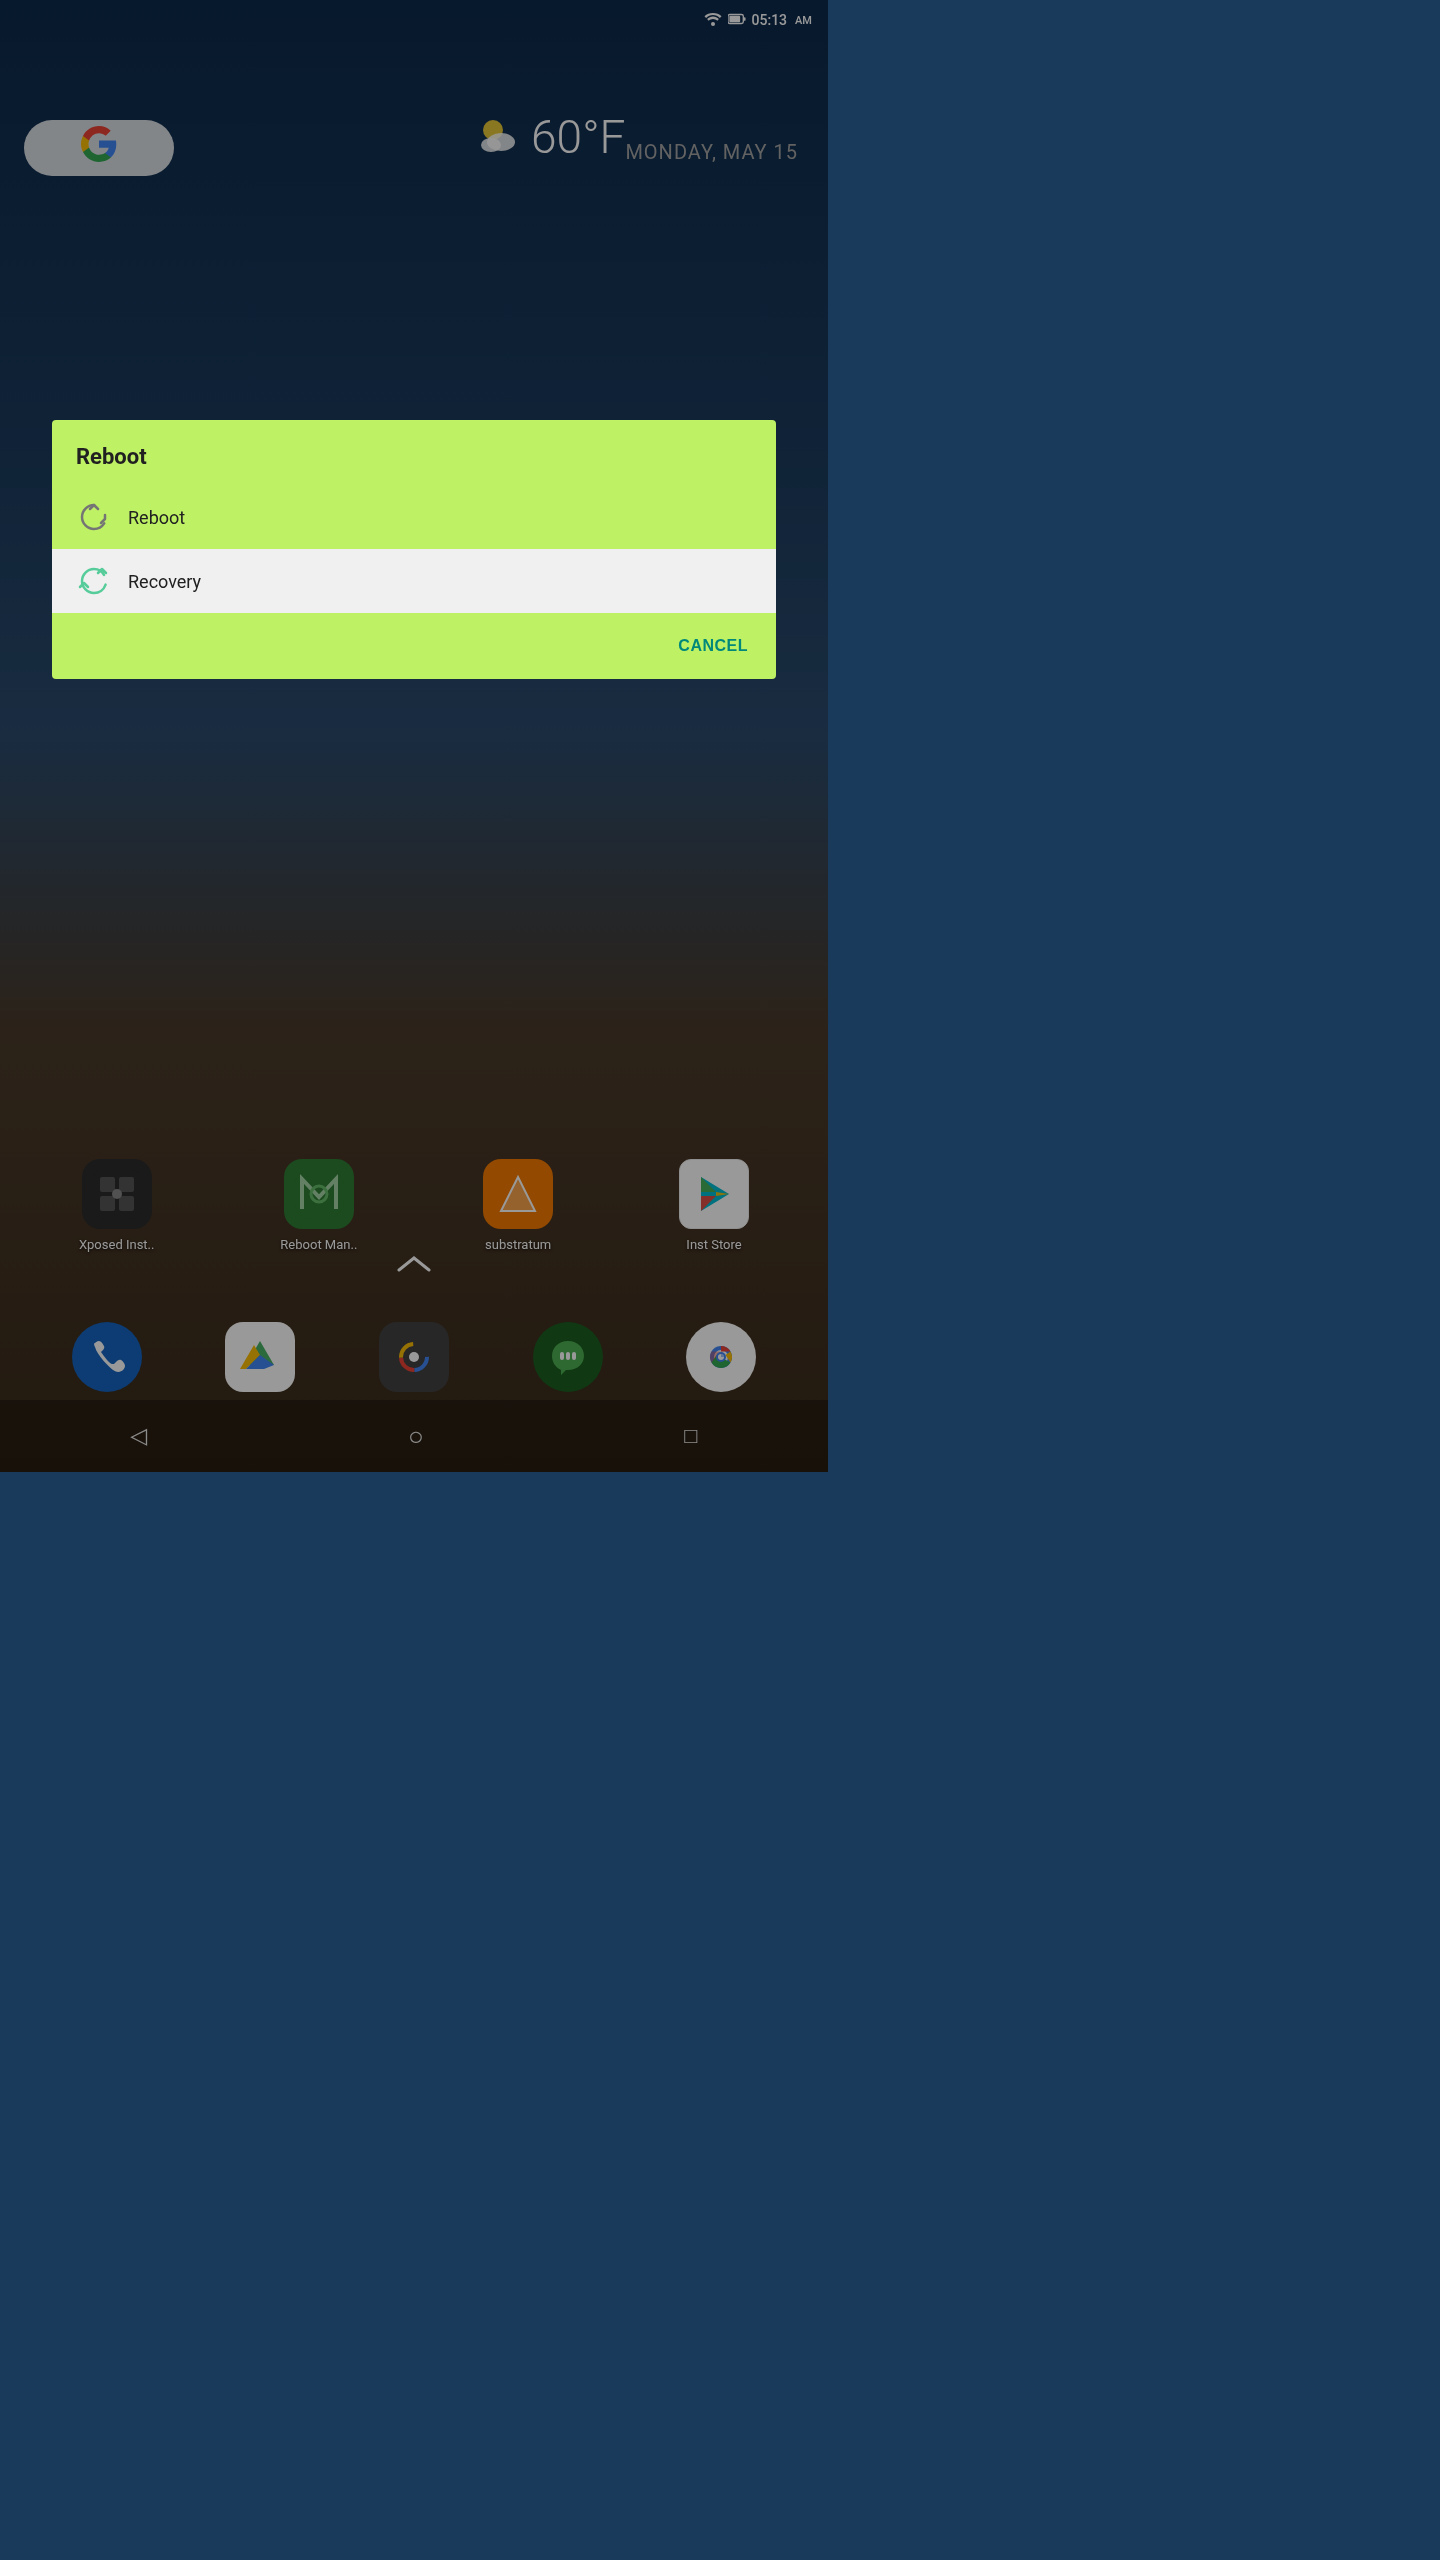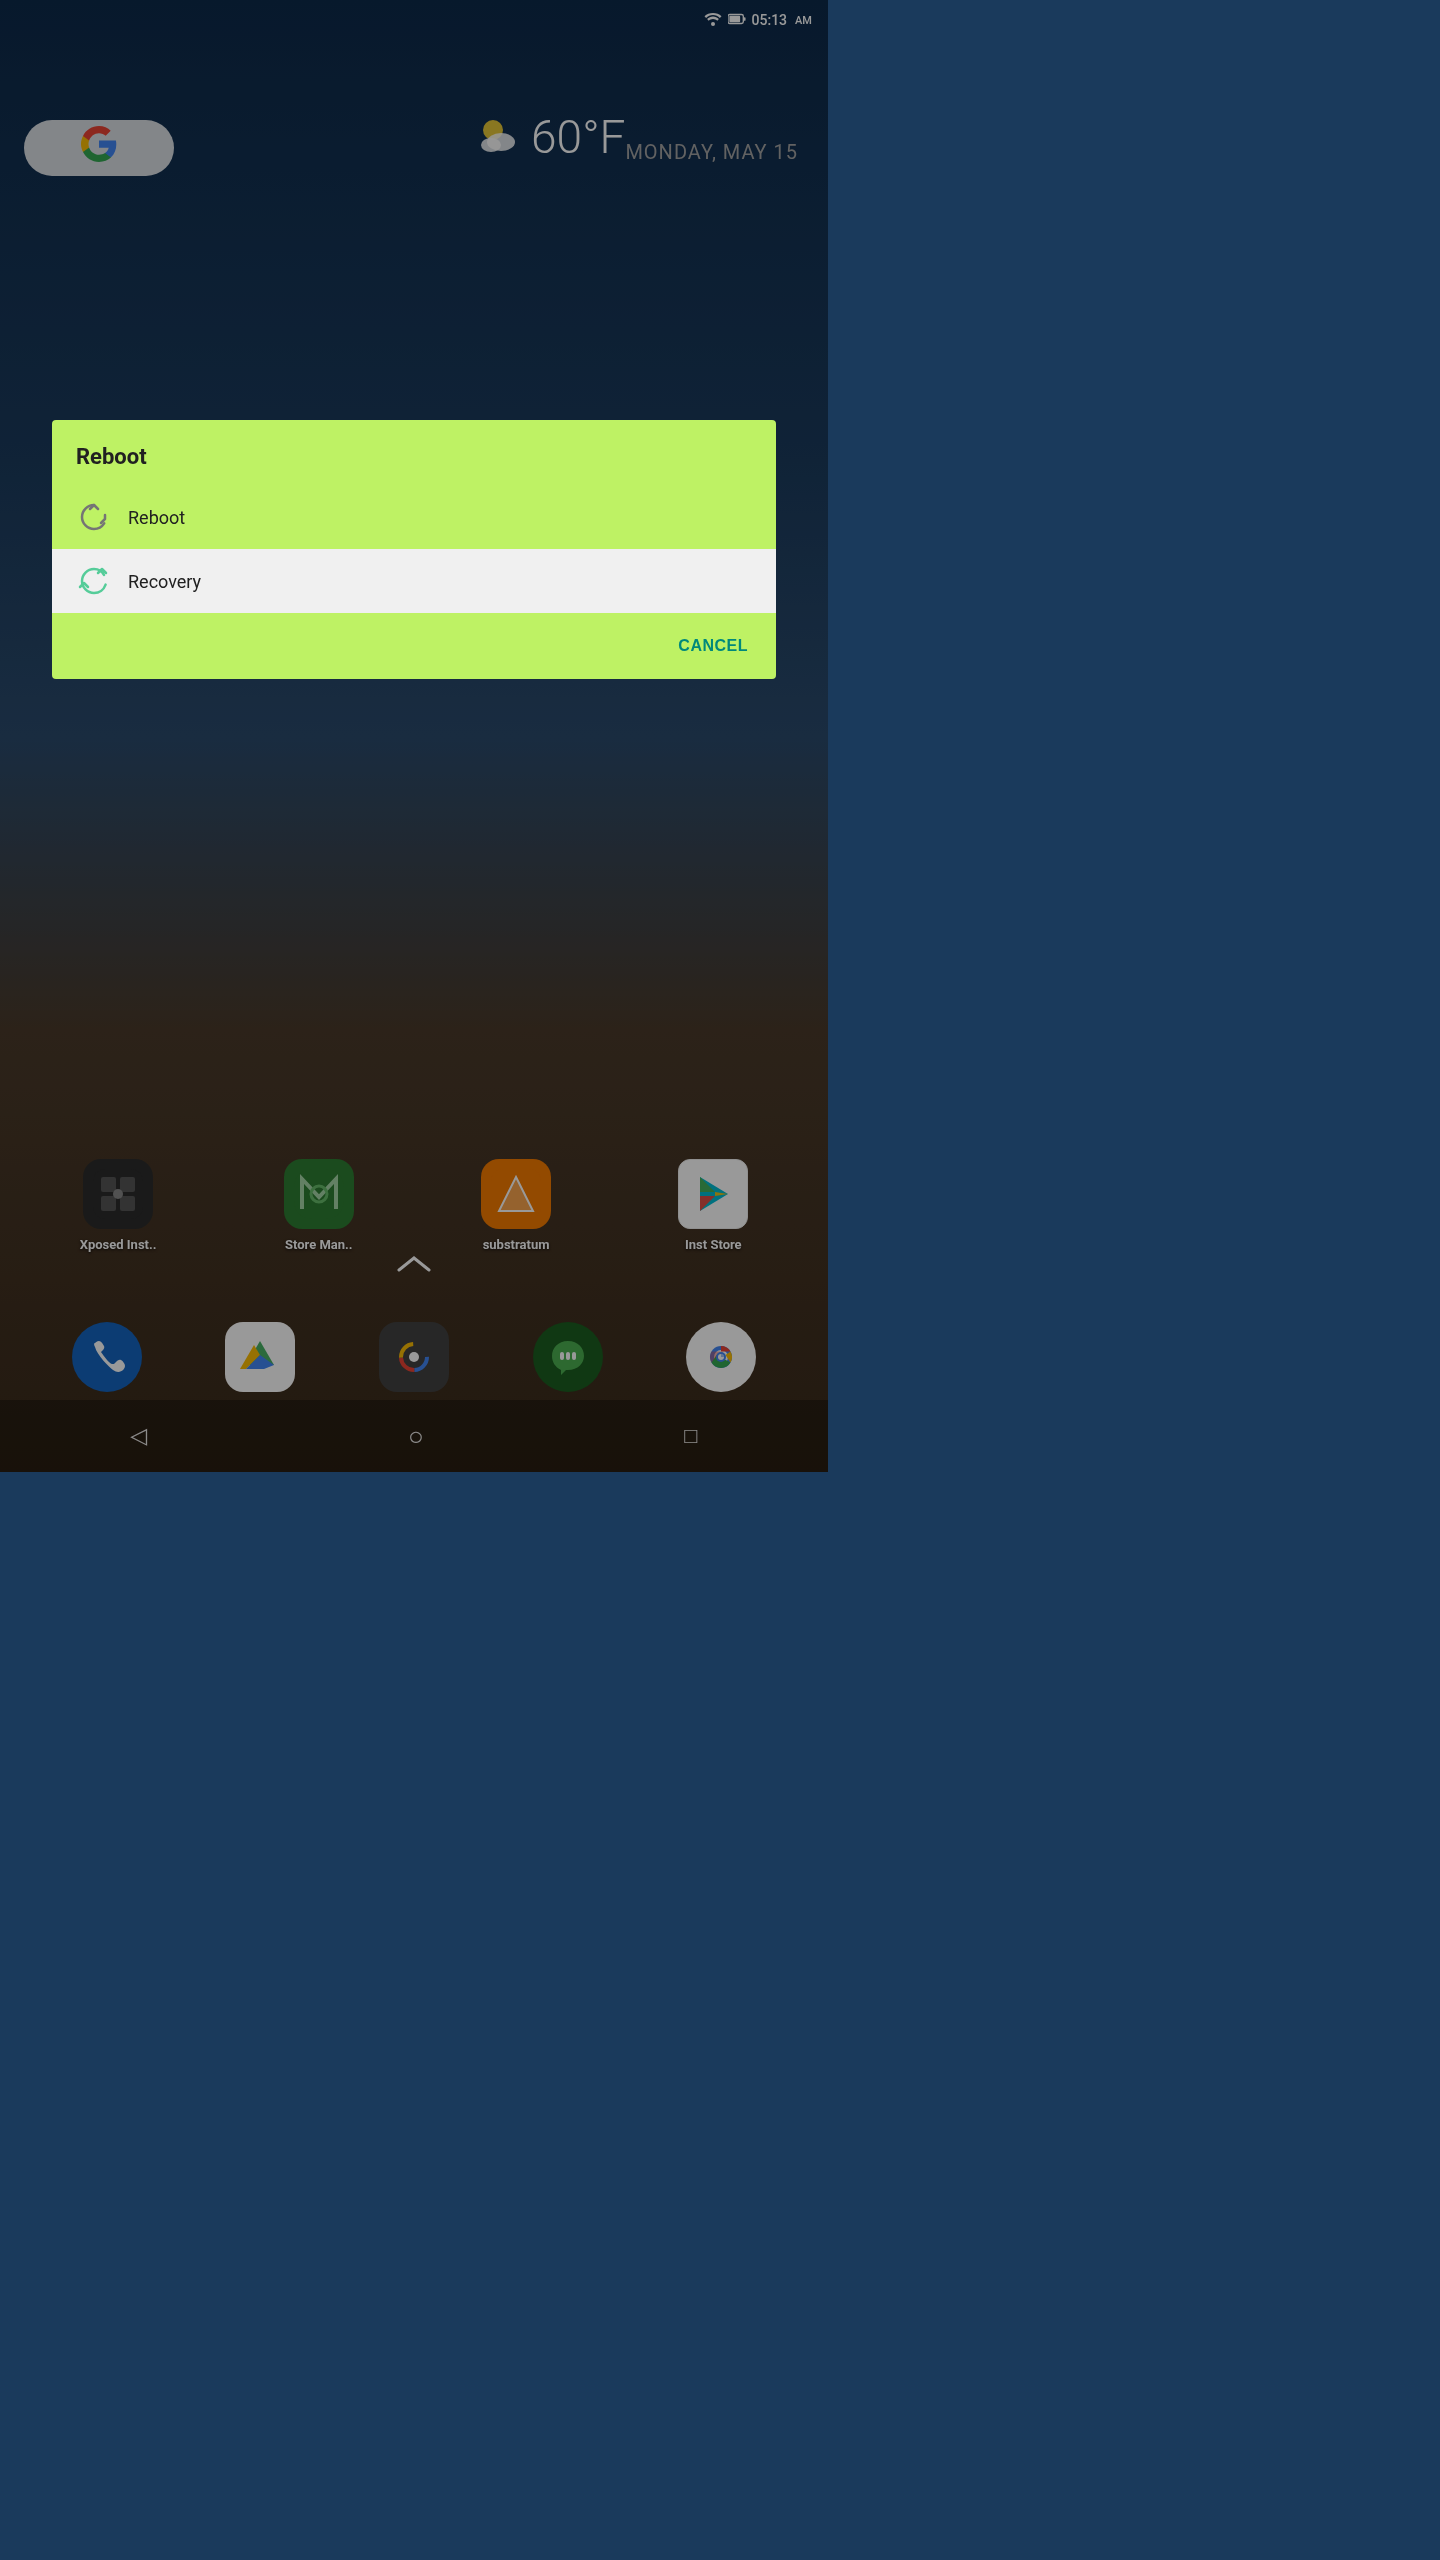--- a/index.html
+++ b/index.html
@@ -131,21 +131,20 @@
 
     
     .app-row {
       position: absolute;
       bottom: 220px;
       left: 0; right: 0;
       display: flex;
       justify-content: space-around;
       padding: 0 16px;
       z-index: 5;
-      font-weight: bold;
     }
 
     .app-item {
       display: flex;
       flex-direction: column;
       align-items: center;
       gap: 8px;
     }
 
     .app-label {
@@ -341,21 +340,21 @@
 
   <div class="app-item">
     <div class="app-icon magisk-icon" style="overflow:hidden;">
       <svg width="50" height="50" viewBox="0 0 50 50">
         <rect width="50" height="50" fill="#2e7d32" rx="18"></rect>
 
         <path d="M8 40 L8 10 L25 28 L42 10 L42 40" stroke="#a5d6a7" stroke-width="4" fill="none"></path>
         <circle cx="25" cy="25" r="8" fill="none" stroke="#66bb6a" stroke-width="3"></circle>
       </svg>
     </div>
-    <span class="app-label">Store Man..</span>
+    <span class="app-label">Reboot Man..</span>
   </div>
 
   <div class="app-item">
     <div class="app-icon substratum-icon" style="overflow:hidden;">
       <svg width="50" height="50" viewBox="0 0 50 50">
         <rect width="50" height="50" fill="#f57c00" rx="12"></rect>
         <polygon points="25,8 42,42 8,42" fill="rgba(255,255,255,0.3)" stroke="white" stroke-width="2"></polygon>
       </svg>
     </div>
     <span class="app-label">substratum</span>

